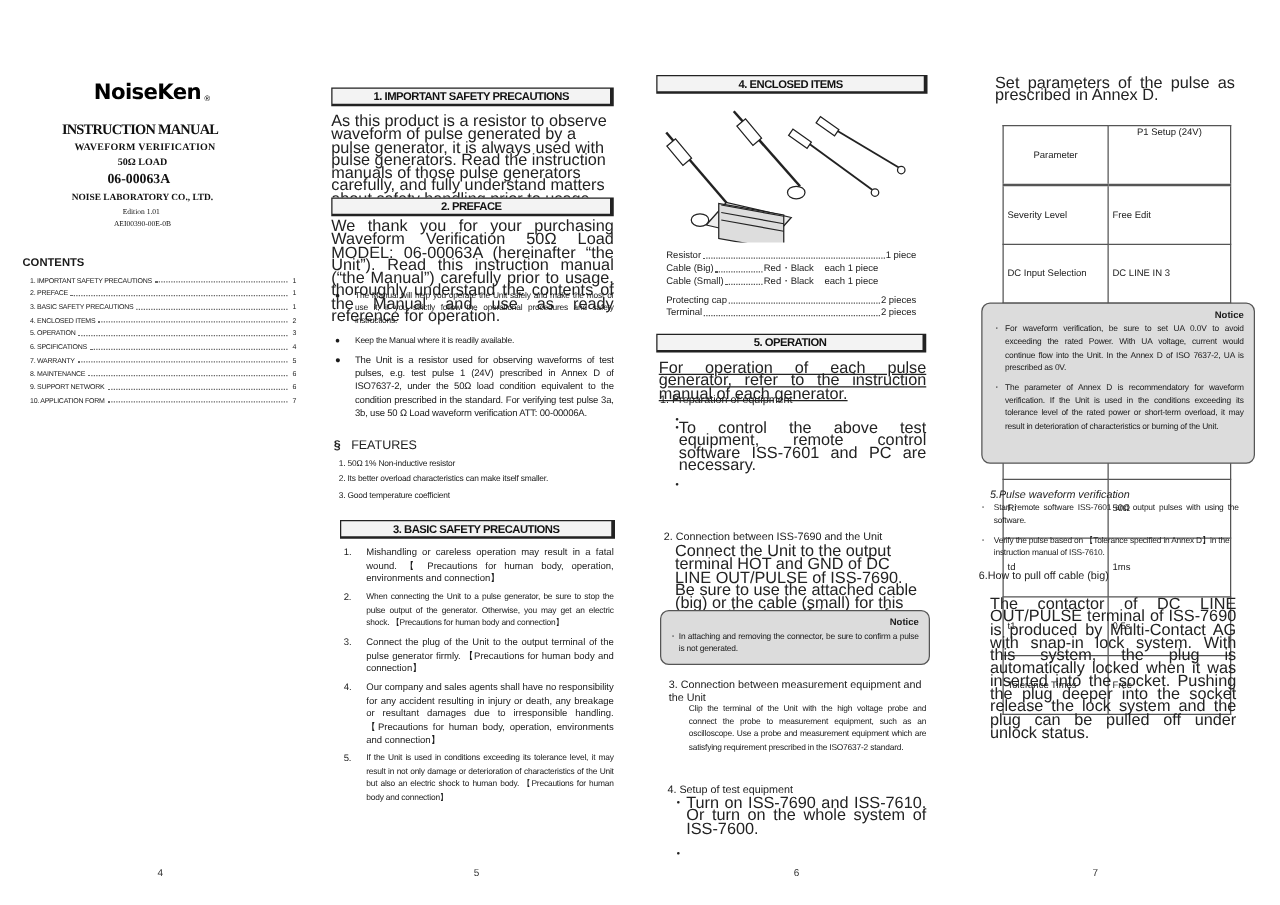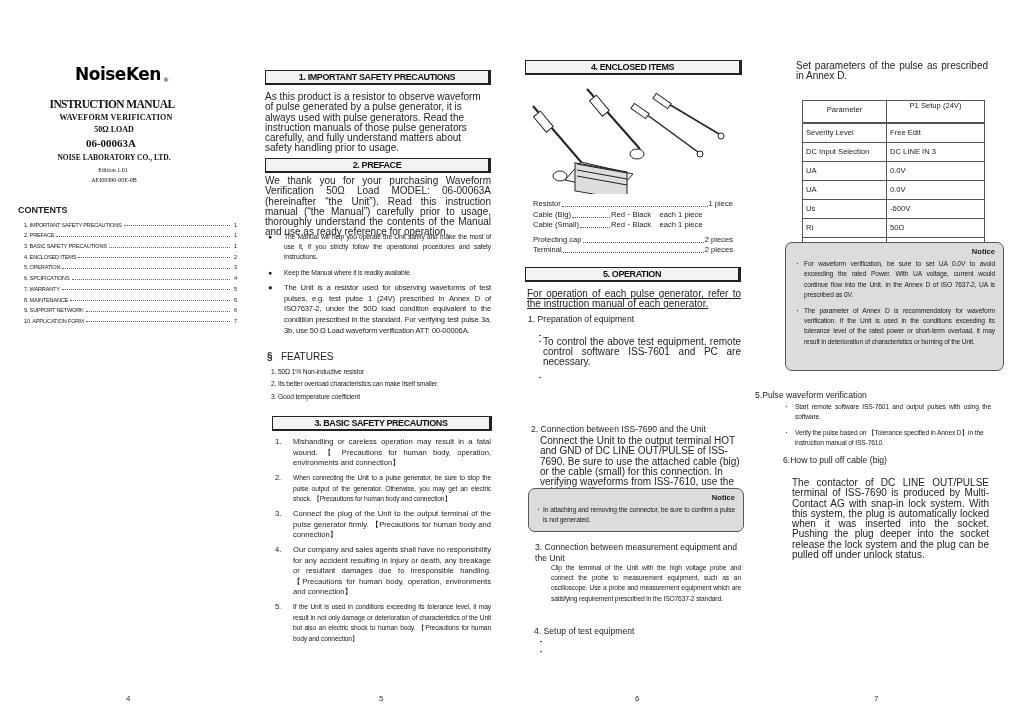--- a/index.html
+++ b/index.html
@@ -28,21 +28,21 @@
   .contents-title { position: absolute; left: 18px; top: 205px; font-weight: bold; font-size: 9px; }
   .toc { position: absolute; left: 24px; top: 217px; width: 213px; list-style: none; }
   .toc li { display: flex; align-items: flex-end; font-size: 5.6px; height: 10.7px; letter-spacing: -0.2px; color: #222; }
   .toc .lbl { white-space: nowrap; }
   .toc .dots { flex: 1; border-bottom: 1px dotted #666; margin: 0 2px 1.5px 2px; }
   .toc .pg { width: 5px; text-align: right; }
 
   
   .sec-head { position: absolute; height: 15px; border: 1.3px solid #222; border-right-width: 3px; border-bottom-width: 2.5px; background: #f3f3f3; text-align: center; font-weight: bold; font-size: 9px; letter-spacing: -0.4px; line-height: 12px; color: #111; }
 
-  .para { position: absolute; font-size: 10px; line-height: 10.3px; color: #222; text-align: justify; }
+  .para { position: absolute; font-size: 13px; line-height: 10.3px; color: #222; text-align: justify; }
   .small { font-size: 6.7px; line-height: 10.2px; letter-spacing: -0.15px; }
 
   .bul-list { position: absolute; list-style: none; }
   .bul-list li { position: relative; padding-left: 16px; text-align: justify; margin-bottom: 5px; }
   .bul-list li .bullet { position: absolute; left: 0; top: 0; }
 
   .num-list { position: absolute; list-style: none; }
   .num-list li { position: relative; padding-left: 18px; text-align: justify; margin-bottom: 4.5px; font-size: 7.6px; line-height: 10.5px; }
   .num-list li .num { position: absolute; left: 0; top: 0; }
 
@@ -58,21 +58,21 @@
   .dot-list { list-style: none; position: absolute; }
   .dot-list li { position: relative; padding-left: 10px; text-align: justify; margin-bottom: 5.5px; }
   .dot-list li .bullet { position: absolute; left: 2px; top: 0; }
 
   .sub-head { position: absolute; font-size: 8.6px; color: #222; line-height: 11px; }
 
   .notice { position: absolute; border: 1.5px solid #555; border-radius: 7px; background: #dcdcdc; padding: 3px 8px; }
   .notice-title { font-weight: bold; font-size: 7.6px; line-height: 11px; margin-bottom: 2px; text-align: right; }
 
   table.params { position: absolute; left: 802px; top: 100px; width: 183px; border-collapse: collapse; font-size: 7.6px; color: #222; }
-  table.params th, table.params td { border: 1px solid #555; padding: 4px 3px; line-height: 10px; font-weight: normal; }
+  table.params th, table.params td { border: 1px solid #555; padding: 18px 3px; line-height: 10px; font-weight: normal; }
   table.params th { text-align: center; vertical-align: top; height: 22px; border-bottom: 2px solid #555; }
   table.params td:first-child { width: 84px; }
 </style>
 </head>
 <body>
 
 <div class="page" id="p4">
   <div class="logo"><span>NoiseKen</span><span class="reg">®</span></div>
   <div class="cover cv-title">INSTRUCTION MANUAL</div>
   <div class="cover cv-sub">WAVEFORM VERIFICATION</div>
@@ -237,21 +237,21 @@
 <div class="notice" style="left:528px; top:488px; width:216px; height:44px;">
   <div class="notice-title">Notice</div>
   <div class="small" style="position:relative; padding-left:6px; text-align:justify; line-height:10px;"><span style="position:absolute; left:-2px;">・</span><span>In attaching and removing the connector, be sure to confirm a pulse is not generated.</span></div>
 </div>
 
 <div class="sub-head" style="left:535px; top:542px; width:210px;"><span>3. Connection between measurement equipment and the Unit</span></div>
 <div class="para small" style="left:551px; top:563px; width:190px;">Clip the terminal of the Unit with the high voltage probe and connect the probe to measurement equipment, such as an oscilloscope. Use a probe and measurement equipment which are satisfying requirement prescribed in the ISO7637-2 standard.</div>
 
 <div class="sub-head" style="left:534px; top:626px;">4. Setup of test equipment</div>
 <ul class="dot-list para" style="left:534px; top:637px; width:207px;">
-  <li style="padding-left:15px; margin-bottom:10px;"><span class="bullet">・</span></li>
+  <li style="padding-left:15px; margin-bottom:10px;"><span class="bullet">・</span><span>Turn on ISS-7690 and ISS-7610. Or turn on the whole system of ISS-7600.</span></li>
   <li style="padding-left:15px;"><span class="bullet">・</span></li>
 </ul>
 <div class="page-num" style="left:635px;">6</div>
 
 <div class="para" style="left:796px; top:61px; width:192px;">Set parameters of the pulse as prescribed in Annex D.</div>
 
 <table class="params">
   <thead>
     <tr>
       <th>Parameter</th>
@@ -299,21 +299,21 @@
 </table>
 
 <div class="notice" style="left:785px; top:242px; width:219px; height:129px;">
   <div class="notice-title">Notice</div>
   <ul class="small" style="list-style:none; line-height:10.4px;">
     <li style="position:relative; padding-left:10px; text-align:justify; margin-bottom:5px;"><span style="position:absolute; left:0;">・</span><span>For waveform verification, be sure to set UA 0.0V to avoid exceeding the rated Power. With UA voltage, current would continue flow into the Unit. In the Annex D of ISO 7637-2, UA is prescribed as 0V.</span></li>
     <li style="position:relative; padding-left:10px; text-align:justify;"><span style="position:absolute; left:0;">・</span><span>The parameter of Annex D is recommendatory for waveform verification. If the Unit is used in the conditions exceeding its tolerance level of the rated power or short-term overload, it may result in deterioration of characteristics or burning of the Unit.</span></li>
   </ul>
 </div>
 
-<div class="sub-head" style="left:755px; top:390px;">5.Pulse waveform verification</div>
+<div class="sub-head" style="left:792px; top:390px;font-style:italic;">5.Pulse waveform verification</div>
 <ul class="dot-list para small" style="left:781px; top:402px; width:210px;">
   <li style="padding-left:14px;"><span class="bullet">・</span><span>Start remote software ISS-7601 and output pulses with using the software.</span></li>
   <li style="padding-left:14px; text-align:left;"><span class="bullet">・</span><span>Verify the pulse based on 【Tolerance specified in Annex D】in the instruction manual of ISS-7610.</span></li>
 </ul>
 
 <div class="sub-head" style="left:783px; top:455px;">6.How to pull off cable (big)</div>
 <div class="para" style="left:792px; top:466px; width:197px;margin-top:12px;">The contactor of DC LINE OUT/PULSE terminal of ISS-7690 is produced by Multi-Contact AG with snap-in lock system. With this system, the plug is automatically locked when it was inserted into the socket. Pushing the plug deeper into the socket release the lock system and the plug can be pulled off under unlock status.</div>
 
 <div class="page-num" style="left:874px;">7</div>
 

